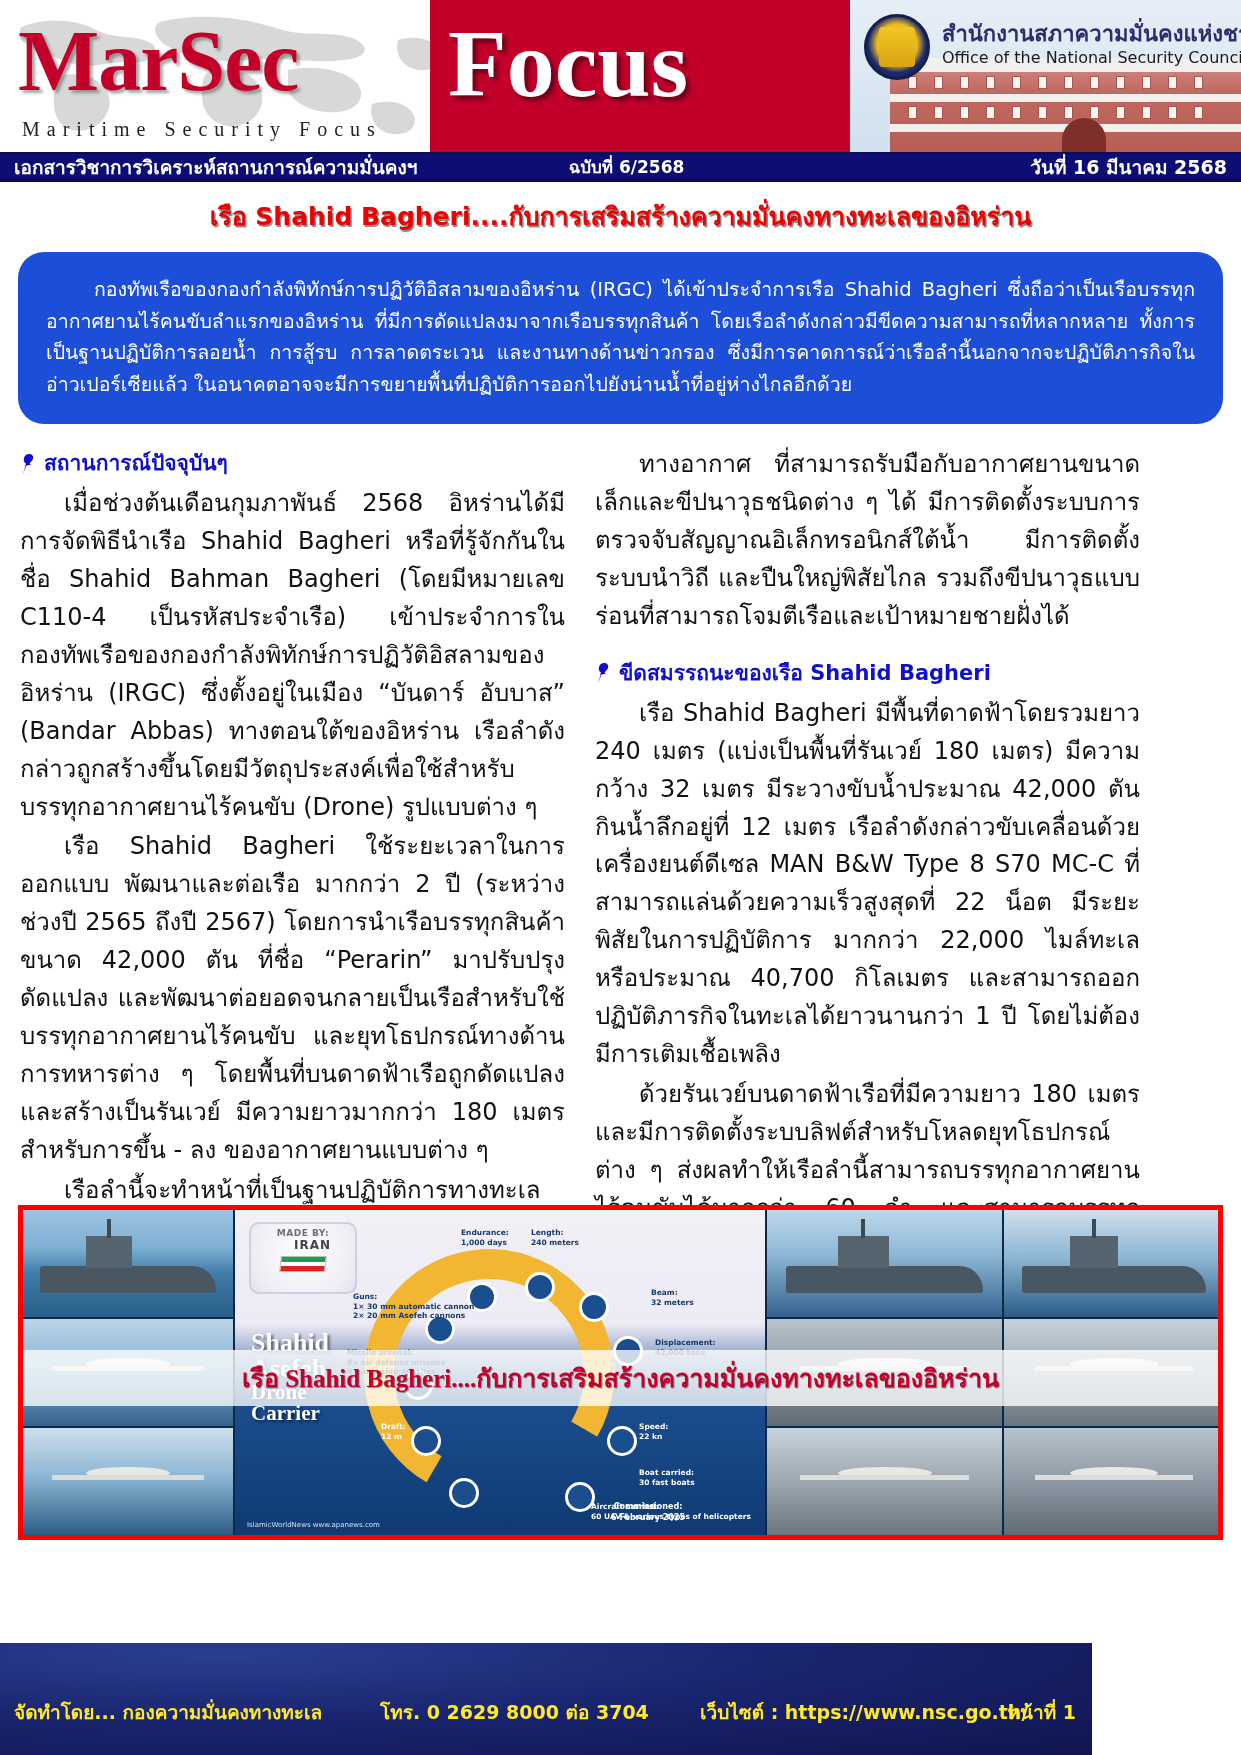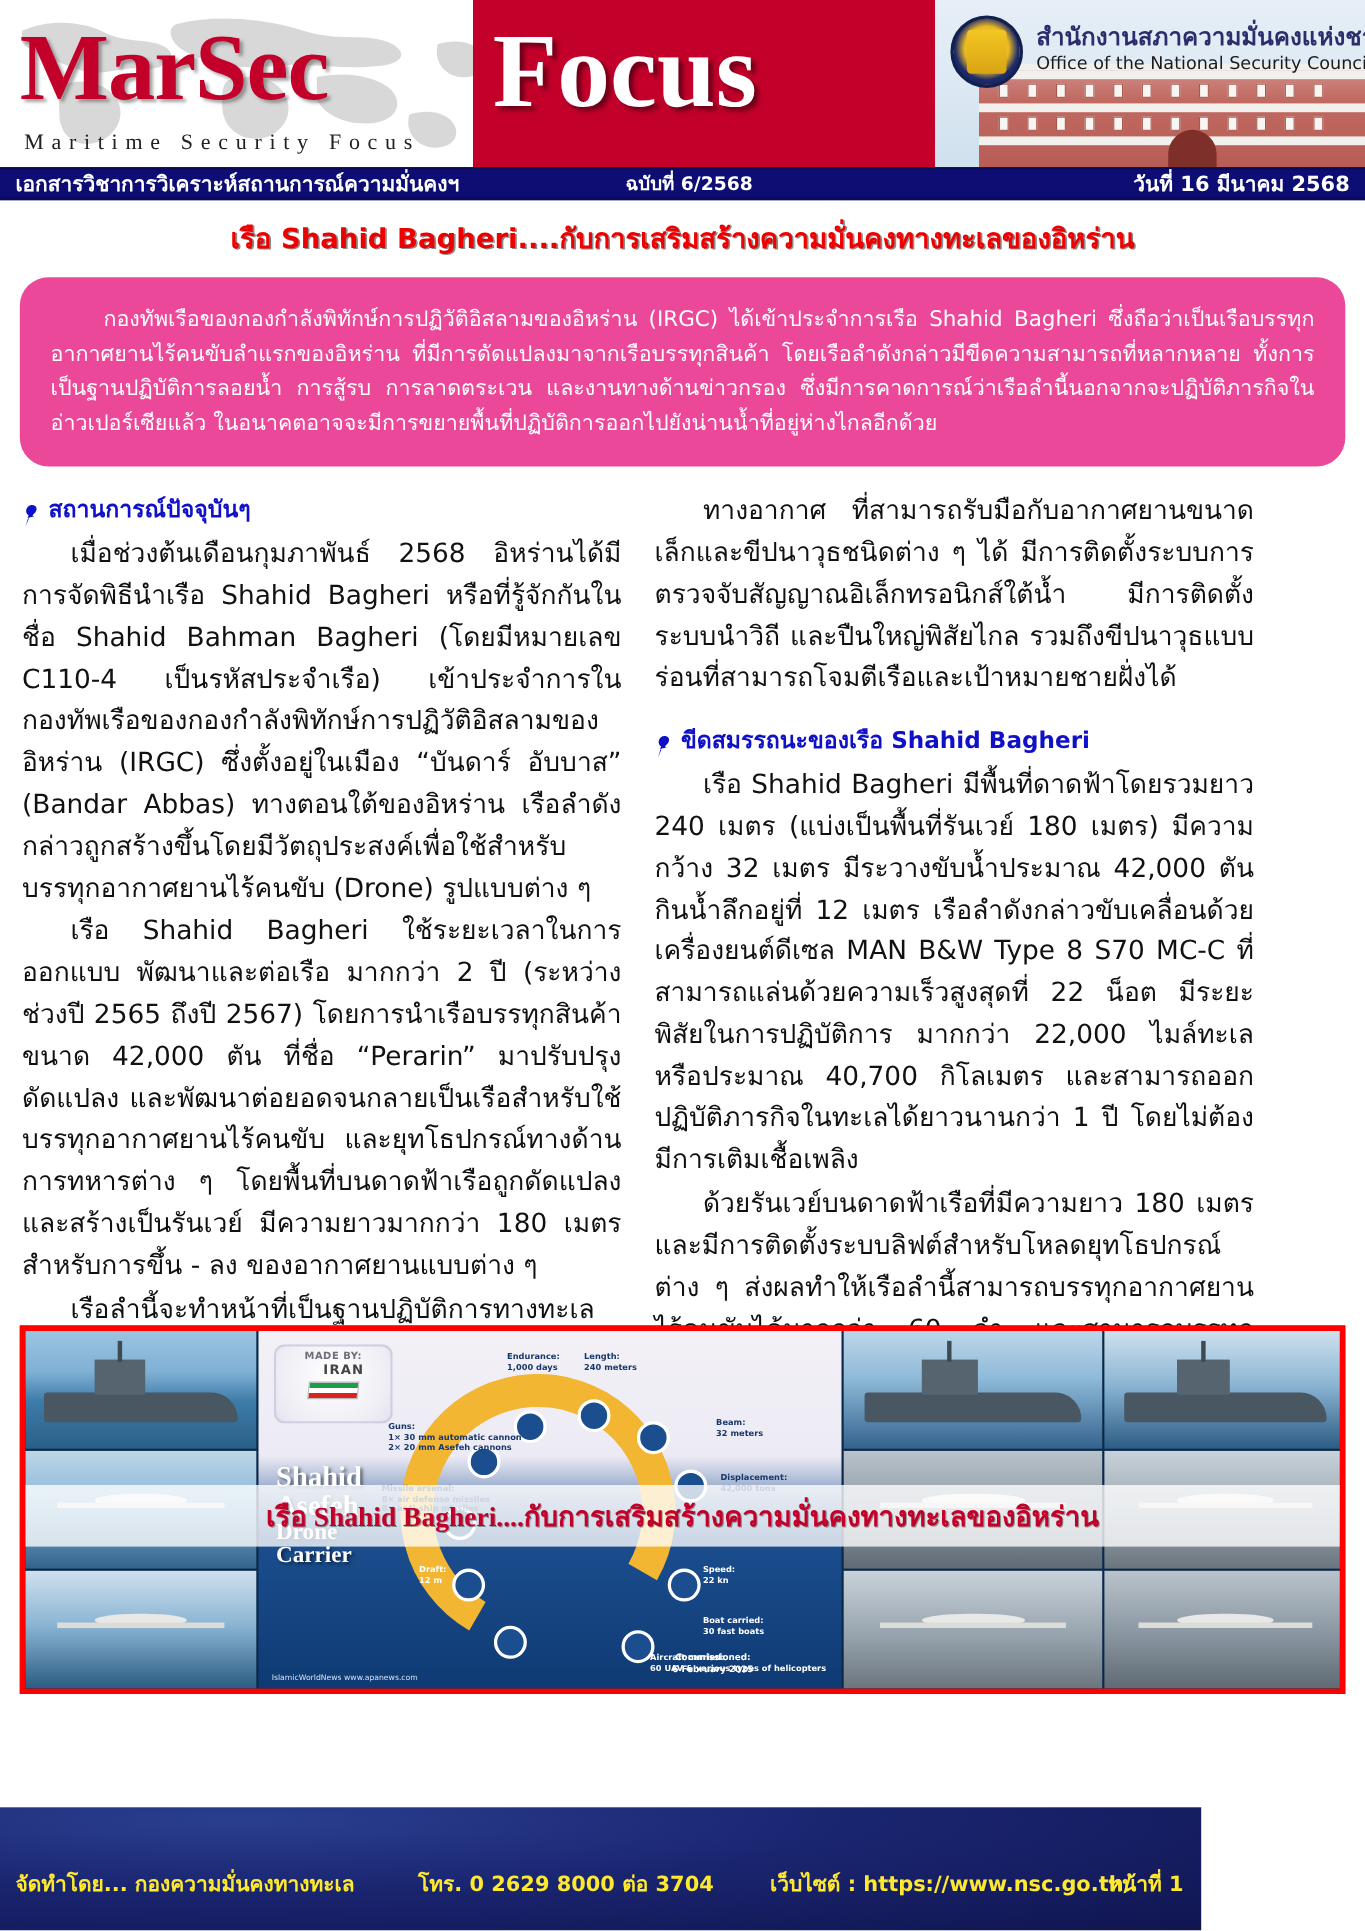--- a/index.html
+++ b/index.html
@@ -116,21 +116,21 @@
     font-size: 25px;
     font-weight: bold;
     padding: 14px 0 12px 0;
     text-shadow: 1.5px 1.5px 0 rgba(0,0,0,0.45);
     white-space: nowrap;
   }
 
   
   .summary {
     margin: 4px 18px 0 18px;
-    background: #ec4899;
+    background: #1d4ed8;
     color: #ffffff;
     border-radius: 26px;
     padding: 22px 28px 24px 28px;
     font-size: 19.5px;
     line-height: 1.62;
     text-align: justify;
     text-justify: inter-word;
   }
   .summary p { text-indent: 48px; }
 
@@ -139,21 +139,21 @@
     display: flex;
     margin: 22px 20px 0 20px;
     gap: 30px;
   }
   .col { width: 545px; }
   .sec-head {
     color: #1010c8;
     font-size: 21px;
     font-weight: bold;
     margin-bottom: 6px;
-    display:flex; align-items:flex-end; gap:8px;
+    display:flex; align-items:center; gap:8px;
   }
   .pin {
     display:inline-block; width: 16px; height: 22px; flex: 0 0 16px;
     position: relative; top: 1px;
   }
   .body-p {
     font-size: 24px;
     line-height: 1.58;
     color: #111;
     text-align: justify;

